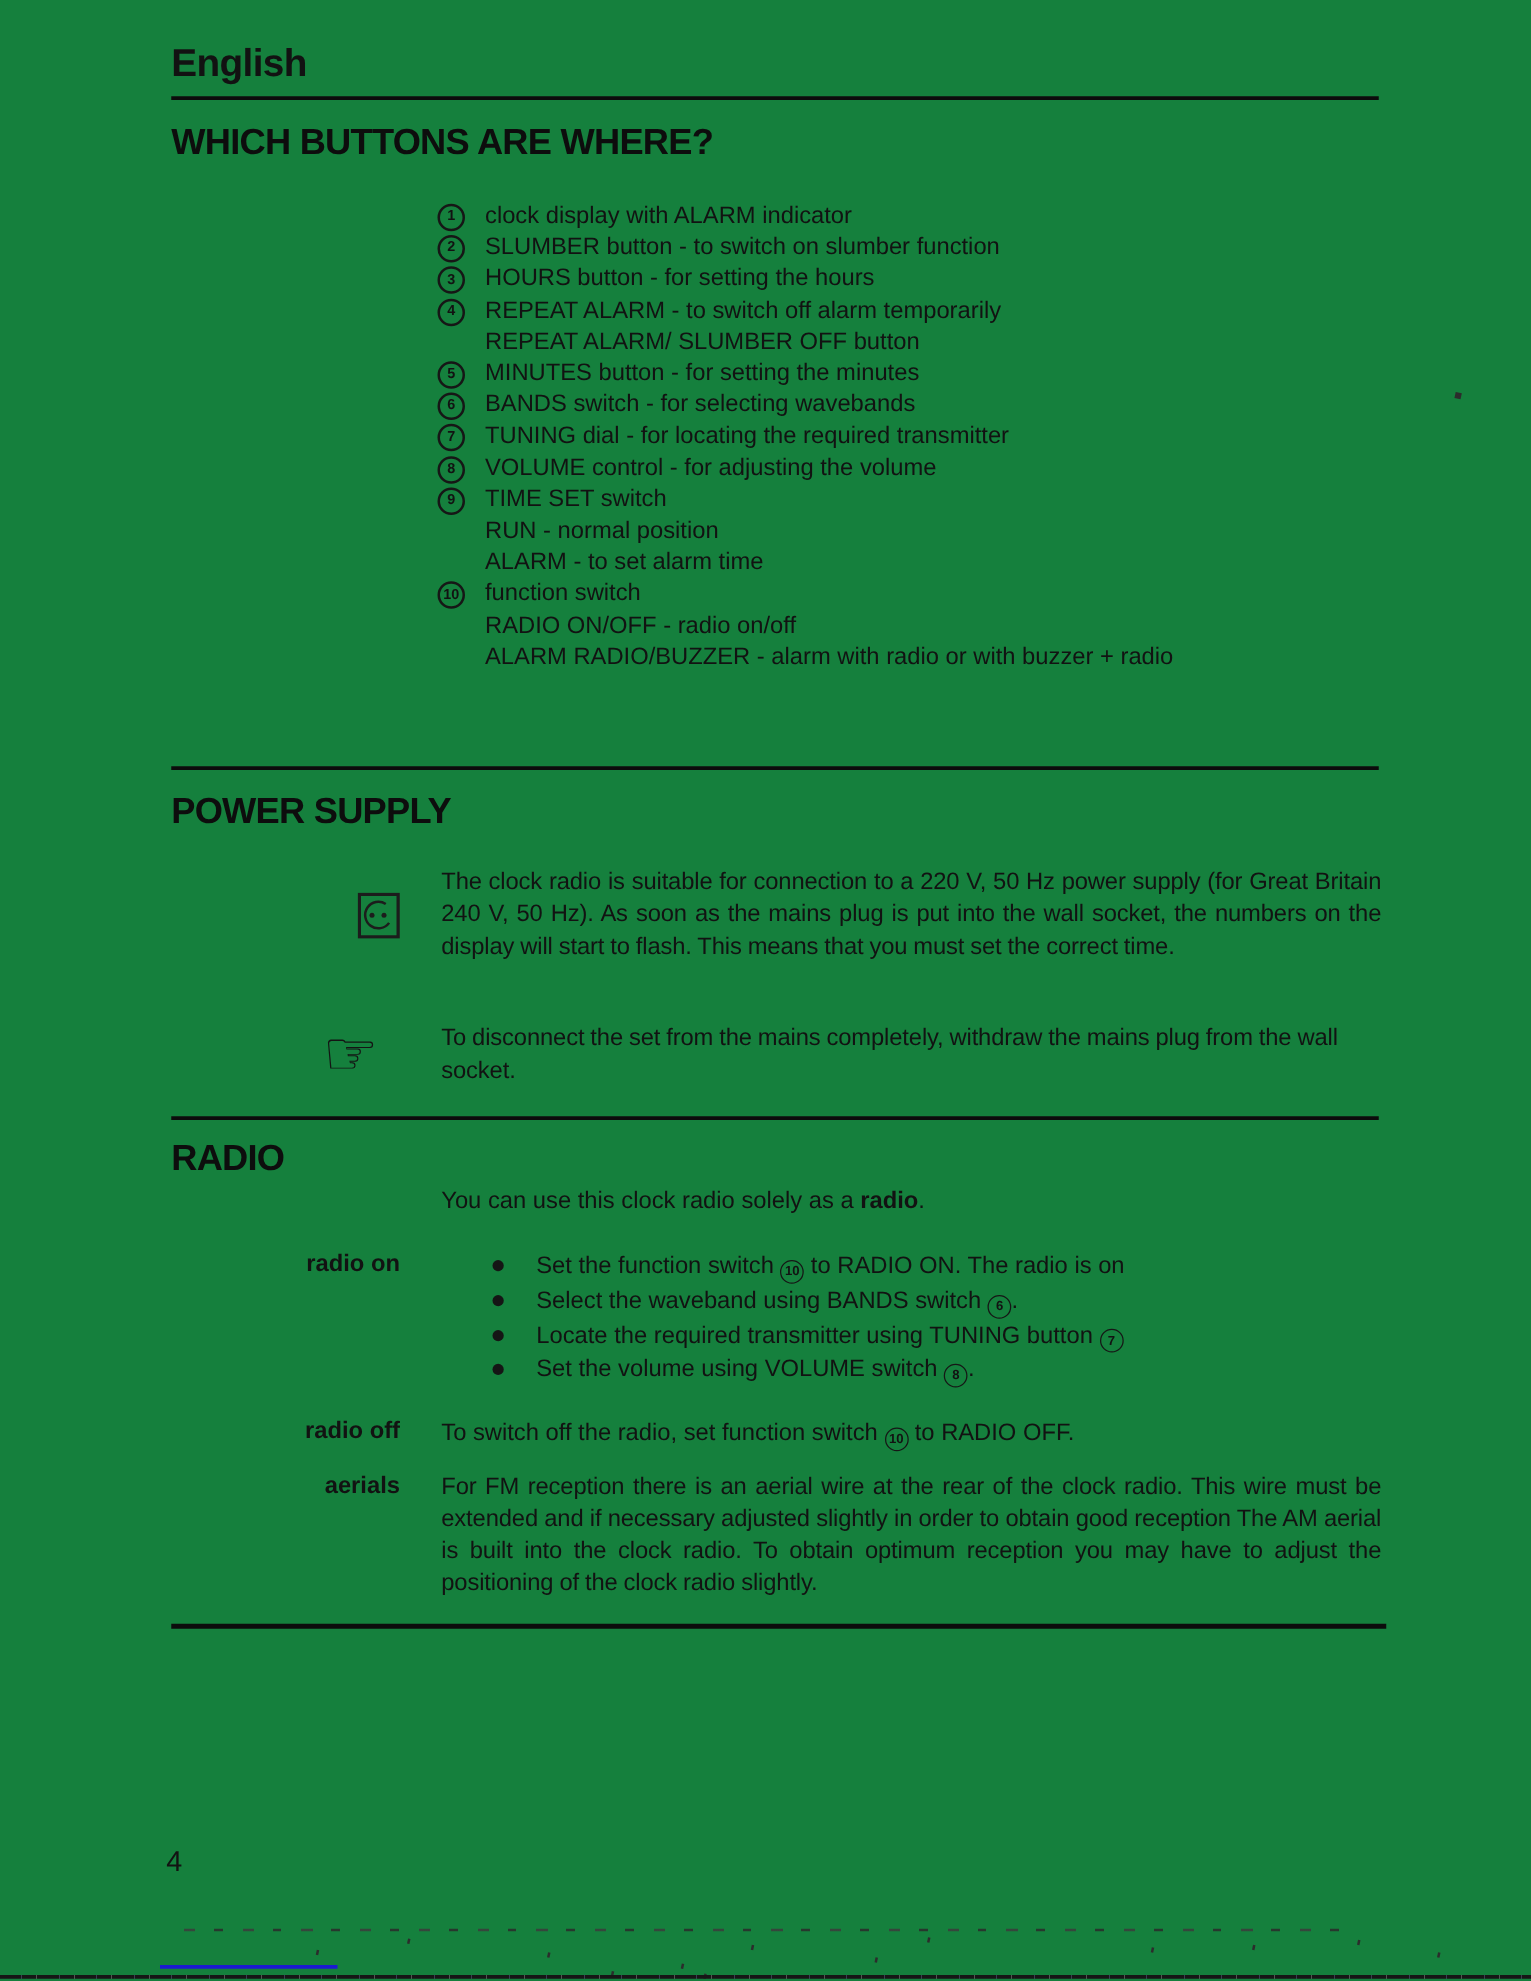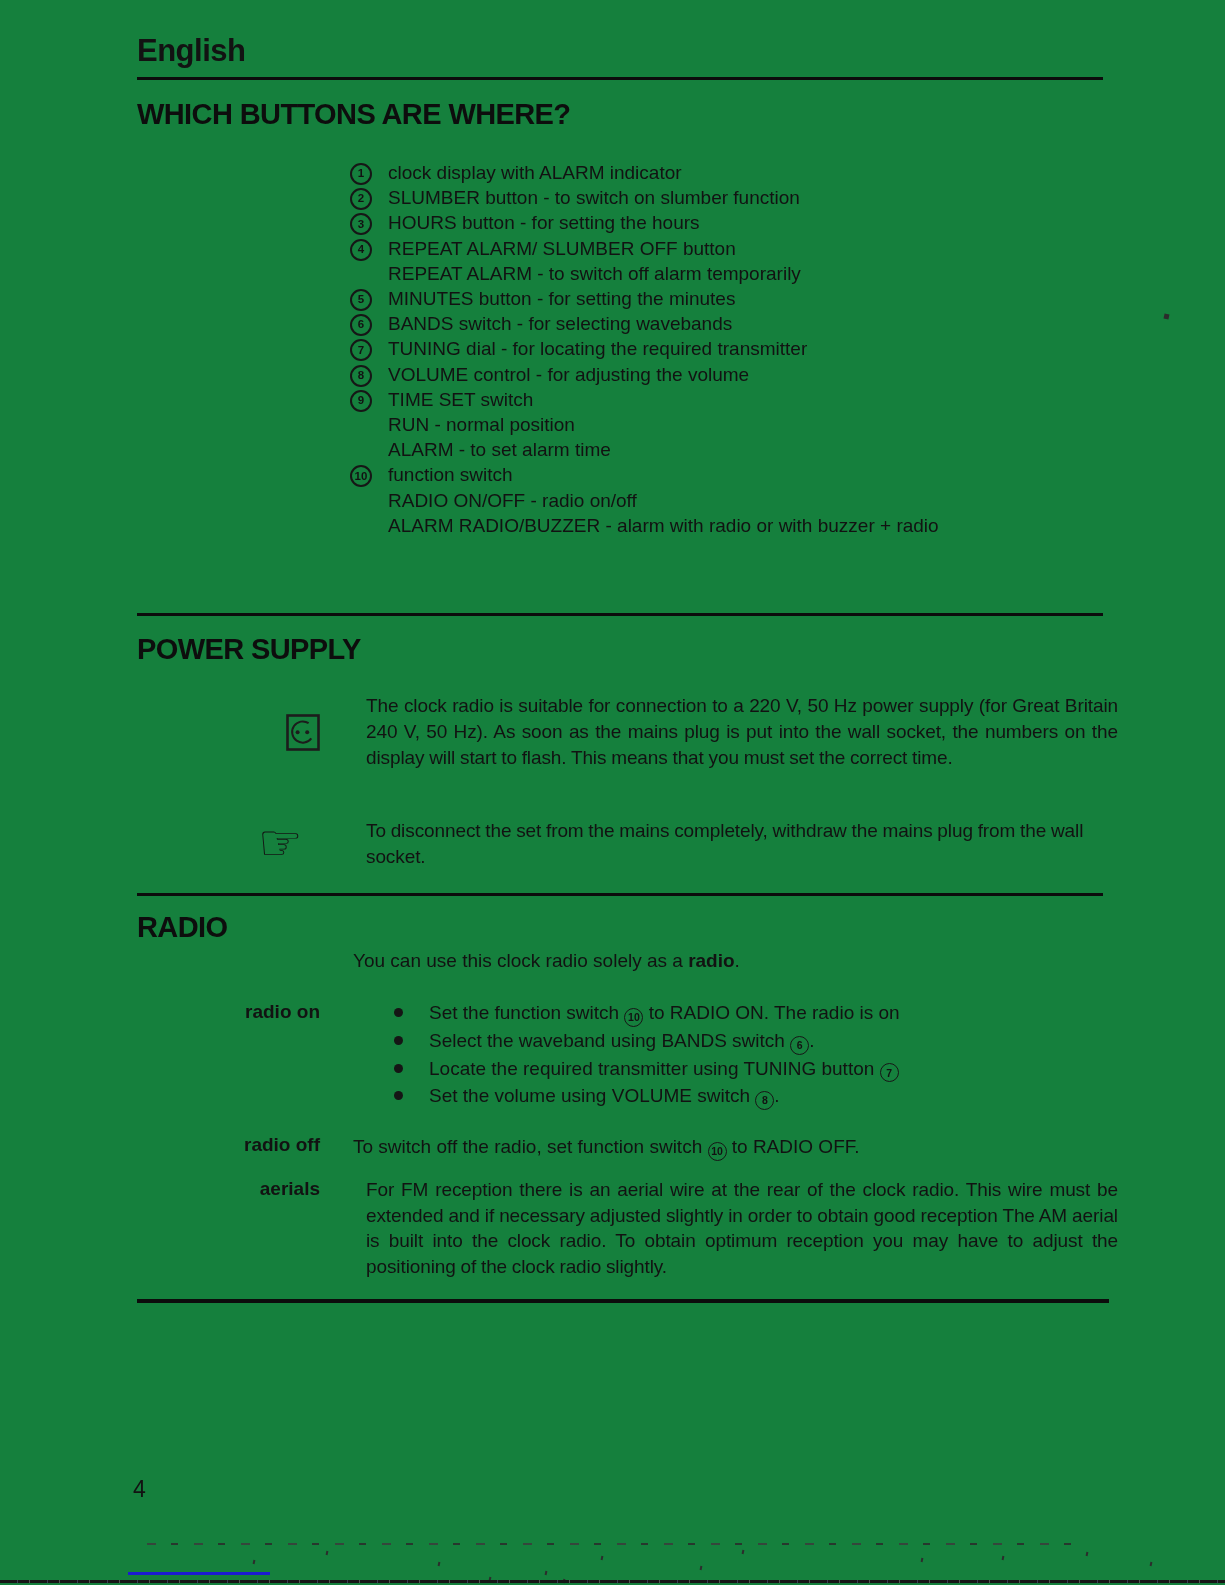--- a/index.html
+++ b/index.html
@@ -39,21 +39,21 @@
     border:2px solid #161616;border-radius:50%;
     display:inline-flex;align-items:center;justify-content:center;
     font-size:11.5px;font-weight:600;line-height:1;
   }
   .li-lines{flex:1;}
   .li-line{line-height:25.2px;white-space:nowrap;}
 
   .body-par{
     left:353px;width:752px;
     font-size:19px;line-height:26px;
-    text-align:justify;letter-spacing:-0.1px;word-spacing:-0.4px;margin-left:13px;
+    text-align:justify;letter-spacing:-0.1px;word-spacing:-0.4px;
   }
   .par-power-1{top:693px;}
   .par-power-2{top:818px;text-align:left;}
   .intro-line{left:353px;top:948px;font-size:19px;line-height:26px;}
   .intro-line b{font-weight:bold;}
 
   .side-label{
     left:137px;width:183px;text-align:right;
     font-size:19px;font-weight:bold;
   }
@@ -124,22 +124,22 @@
     </div>
     <div class="li">
       <span class="circ">3</span>
       <div class="li-lines">
           <div class="li-line">HOURS button - for setting the hours</div>
         </div>
     </div>
     <div class="li">
       <span class="circ">4</span>
       <div class="li-lines">
+        <div class="li-line">REPEAT ALARM - to switch off alarm temporarily</div>
         <div class="li-line">REPEAT ALARM/ SLUMBER OFF button</div>
-        <div class="li-line">REPEAT ALARM - to switch off alarm temporarily</div>
       </div>
     </div>
     <div class="li">
       <span class="circ">5</span>
       <div class="li-lines">
           <div class="li-line">MINUTES button - for setting the minutes</div>
         </div>
     </div>
     <div class="li">
       <span class="circ">6</span>

